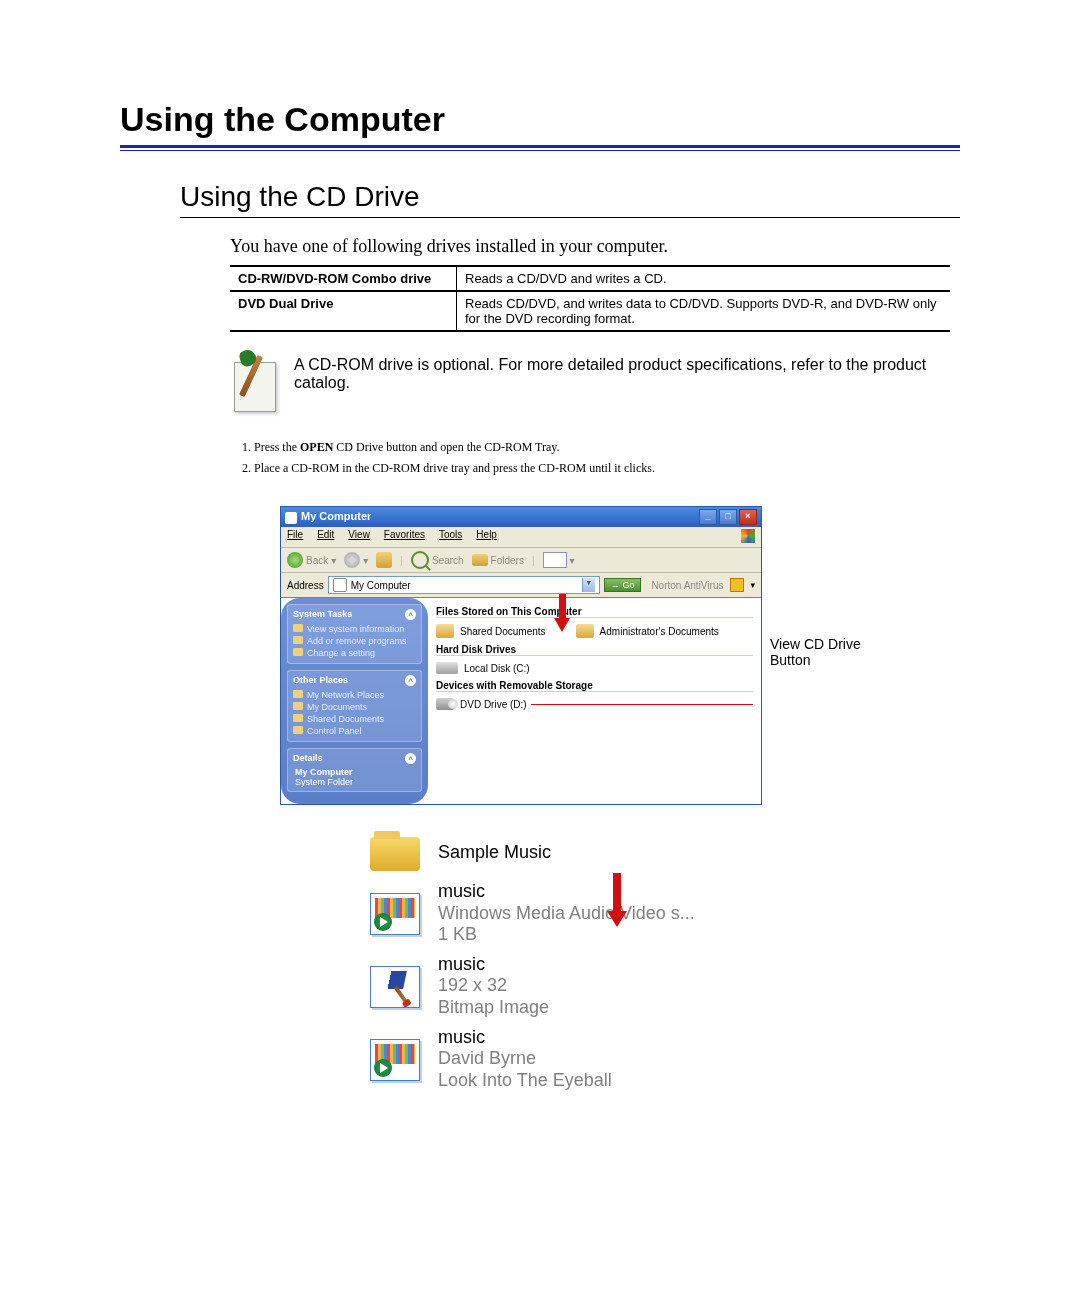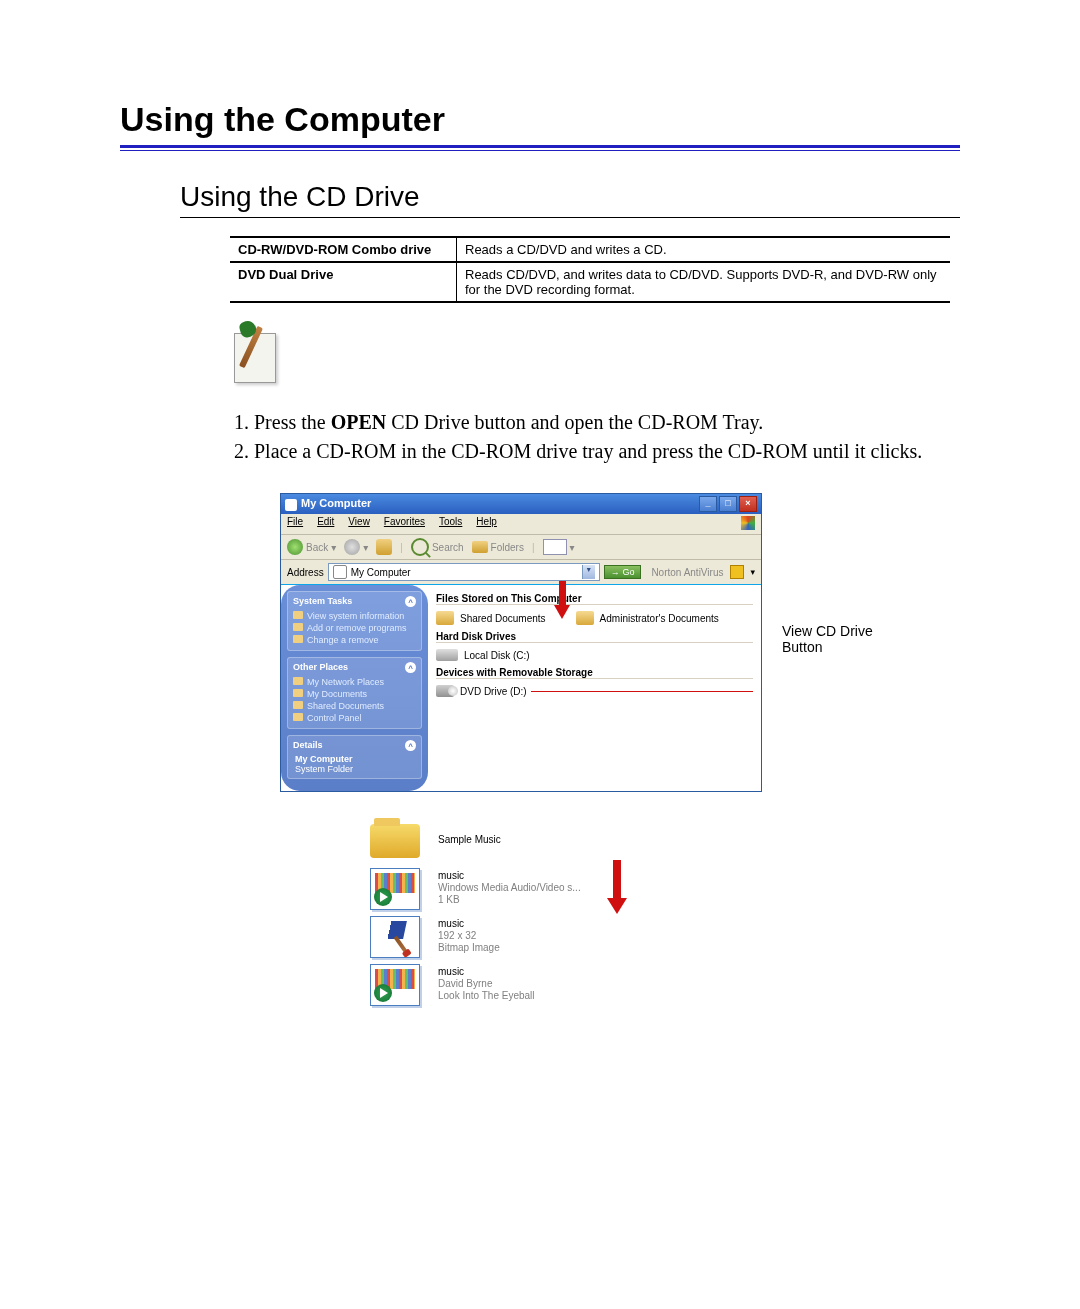--- a/index.html
+++ b/index.html
@@ -111,32 +111,32 @@
   }
   .note-text {
     font-family: Arial, Helvetica, sans-serif;
     font-size: 16px;
     max-width: 640px;
   }
 
   ol.steps {
     margin: 28px 0 0 50px;
     padding-left: 24px;
-    font-size: 20px;
+    font-size: 12px;
   }
   ol.steps > li {
     margin-bottom: 6px;
   }
   ol.steps b { font-weight: bold; }
 
   
   .shot-wrap {
     display: flex;
     align-items: flex-start;
-    gap: 20px;
+    gap: 8px;
     margin: 30px 0 24px 100px;
   }
   .win {
     width: 480px;
     border: 1px solid #2a5aa0;
     background: #fff;
     font-family: "Tahoma", Arial, sans-serif;
     font-size: 11px;
     color: #000;
   }
@@ -479,21 +479,21 @@
   }
   .bmp-brush::after {
     content: "";
     position: absolute;
     bottom: -3px; left: -2px;
     width: 8px; height: 6px;
     background: #c03020;
     border-radius: 2px;
   }
   .fl-text {
-    font-size: 10px;
+    font-size: 18px;
     color: #000;
     line-height: 1.2;
   }
   .fl-text .sub {
     color: #808080;
   }
   .red-arrow2 {
     position: absolute;
     left: 240px;
     top: 44px;
@@ -533,40 +533,42 @@
   <div class="title-block">
     <h1 class="main-title">Using the Computer</h1>
     <div class="rule"></div>
     <div class="rule"></div>
   </div>
 
   <div class="content">
     <h2 class="section-title">Using the CD Drive</h2>
     <div class="thin-rule"></div>
 
+    <p class="intro-text">You have one of following drives installed in your computer.</p>
 
     <table class="drives">
       <tbody>
           <tr>
         <td>CD-RW/DVD-ROM Combo drive</td>
         <td>Reads a CD/DVD and writes a CD.</td>
       </tr>
       <tr>
         <td>DVD Dual Drive</td>
         <td>Reads CD/DVD, and writes data to CD/DVD. Supports DVD-R, and DVD-RW only for the DVD recording format.</td>
       </tr>
     </tbody>
       </table>
 
     <div class="note-row">
       <div class="note-icon">
         <div class="note-paper"></div>
         <div class="note-pen"></div>
         <div class="note-tip"></div>
       </div>
+      <div class="note-text">A CD-ROM drive is optional. For more detailed product specifications, refer to the product catalog.</div>
     </div>
 
     <ol class="steps">
       <li>
         <span>Press the </span><b>OPEN</b><span> CD Drive button and open the CD-ROM Tray.</span>
       </li>
       <li>Place a CD-ROM in the CD-ROM drive tray and press the CD-ROM until it clicks.</li>
     </ol>
 
     <div class="shot-wrap">
@@ -623,21 +625,21 @@
         </div>
         <div class="winbody">
           <div class="sidepanel">
             <div class="panel-box">
               <div class="panel-title">
                 <span>System Tasks</span>
                   <span class="chev">˄</span>
               </div>
               <div class="panel-item">View system information</div>
               <div class="panel-item">Add or remove programs</div>
-              <div class="panel-item">Change a remove</div>
+              <div class="panel-item">Change a setting</div>
             </div>
             <div class="panel-box">
               <div class="panel-title">
                 <span>Other Places</span>
                   <span class="chev">˄</span>
               </div>
               <div class="panel-item">My Network Places</div>
               <div class="panel-item">My Documents</div>
               <div class="panel-item">Shared Documents</div>
               <div class="panel-item">Control Panel</div>

